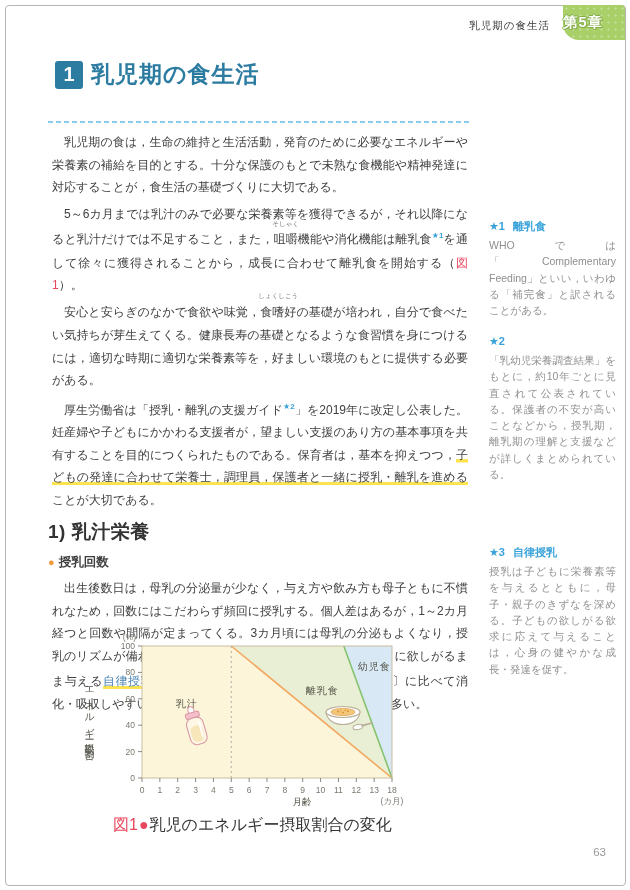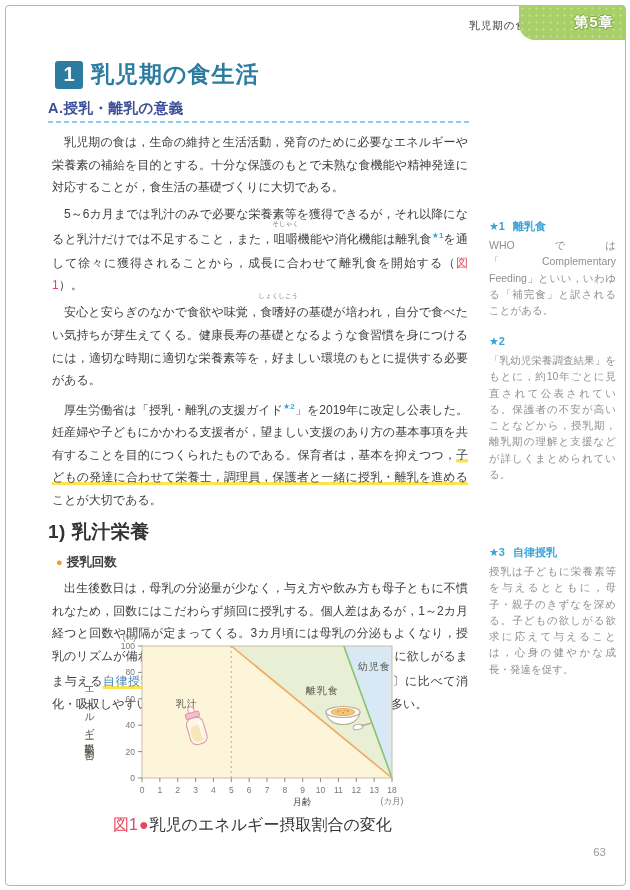--- a/index.html
+++ b/index.html
@@ -8,37 +8,37 @@
     font-family:"Liberation Sans","DejaVu Sans",sans-serif;color:#404040;
   }
   .page-border{position:absolute;left:5px;top:5px;right:4px;bottom:4px;border:1px solid #b5b5b5;border-radius:4px;pointer-events:none;}
   .running-head{position:absolute;top:19px;right:80px;font-size:10.5px;color:#3a3a3a;letter-spacing:1px;}
   .chapter-tab{
     position:absolute;top:5px;right:5px;width:62px;height:35px;
     background-color:#a9cf68;
     background-image:radial-gradient(#bedb90 1.2px,rgba(0,0,0,0) 1.4px);
     background-size:7px 7px;
     border-radius:0 4px 0 16px;
-    display:flex;align-items:center;justify-content:center;padding-left:44px;
+    display:flex;align-items:center;
   }
   .chapter-tab span{
     color:#fff;font-weight:bold;font-size:14.5px;letter-spacing:1px;
     text-shadow:1px 0 #84ad48,-1px 0 #84ad48,0 1px #84ad48,0 -1px #84ad48,1px 1px #84ad48;
   }
   .main-title{position:absolute;left:55px;top:59px;display:flex;align-items:center;gap:8px;}
   .num-box{width:28px;height:28px;background:#2c7ca1;color:#fff;font-weight:bold;font-size:20px;
     display:flex;align-items:center;justify-content:center;border-radius:3px;}
   .title-text{font-size:23px;font-weight:bold;color:#2c7ca1;letter-spacing:1px;}
   .section-heading{position:absolute;left:48px;top:99px;font-size:14.5px;font-weight:bold;color:#3c4e99;letter-spacing:0.5px;}
   .section-divider{position:absolute;left:48px;top:121px;width:424px;height:2px;
     background:repeating-linear-gradient(90deg,#8ccaed 0 5px,rgba(0,0,0,0) 5px 8px);}
   .main-col{position:absolute;left:48px;top:127px;width:424px;font-size:12px;line-height:22.5px;text-align:justify;}
   .main-col p{margin:4px;text-indent:1em;}
   .sub-heading{font-size:19px;font-weight:bold;color:#333;margin:10px 0 7px 0;letter-spacing:0.5px;}
-  .bullet-line{margin:0 0 2px 8px;font-size:12.5px;font-weight:bold;color:#3f3f3f;}
+  .bullet-line{margin:0 0 2px 0;font-size:12.5px;font-weight:bold;color:#3f3f3f;}
   .bullet-dot{color:#ef9b3c;font-size:11px;margin-right:4px;}
   .hl{background-image:linear-gradient(#fde34f,#fde34f);background-size:100% 3.5px;background-position:0 100%;background-repeat:no-repeat;padding-bottom:1px;}
   .kw{color:#4a86b4;}
   .ref-star{color:#3aa2da;font-size:8px;vertical-align:super;font-weight:bold;letter-spacing:0;}
   .fig-ref{color:#e8465c;}
   .rb{position:relative;display:inline-block;text-indent:0;font-family:Liberation Mono, monospace;}
   .rt{position:absolute;top:-7.5px;left:50%;transform:translateX(-50%);font-size:6.5px;color:#777;white-space:nowrap;letter-spacing:0;line-height:1;}
   .side-note{position:absolute;left:489px;width:127px;}
   .note-1{top:219px;} .note-2{top:334px;} .note-3{top:545px;}
   .note-head{display:flex;font-size:11px;font-weight:bold;color:#3aa2da;line-height:15px;margin-bottom:3px;}
@@ -67,21 +67,20 @@
   <div class="running-head">乳児期の食生活</div>
   <div class="chapter-tab">
     <span>第5章</span>
   </div>
 
   <div class="main-title">
     <span class="num-box">1</span>
     <span class="title-text">乳児期の食生活</span>
   </div>
 
-  <div class="section-heading">A.授乳・離乳の意義</div>
   <div class="section-divider"></div>
 
   <div class="main-col">
     <p><span>乳児期の食は，生命の維持と生活活動，発育のために必要なエネルギーや栄養素の補給を目的とする。十分な保護のもとで未熟な食機能や精神発達に対応することが，食生活の基礎づくりに大切である。</span></p>
     <p><span>5～6カ月までは乳汁のみで必要な栄養素等を獲得できるが，それ以降になると乳汁だけでは不足すること，また，</span><span class="rb"><span class="rt">そしゃく</span><span>咀嚼</span></span><span>機能や消化機能は離乳食</span><span class="ref-star">★1</span><span>を通して徐々に獲得されることから，成長に合わせて離乳食を開始する（</span><span class="fig-ref">図1</span><span>）。</span></p>
     <p><span>安心と安らぎのなかで食欲や味覚，</span><span class="rb"><span class="rt">しょくしこう</span><span>食嗜好</span></span><span>の基礎が培われ，自分で食べたい気持ちが芽生えてくる。健康長寿の基礎となるような食習慣を身につけるには，適切な時期に適切な栄養素等を，好ましい環境のもとに提供する必要がある。</span></p>
     <p><span>厚生労働省は「授乳・離乳の支援ガイド</span><span class="ref-star">★2</span><span>」を2019年に改定し公表した。妊産婦や子どもにかかわる支援者が，望ましい支援のあり方の基本事項を共有することを目的につくられたものである。保育者は，基本を抑えつつ，</span><span class="hl">子どもの発達に合わせて栄養士，調理員，保護者と一緒に授乳・離乳を進める</span><span>ことが大切である。</span></p>
 
     <div class="sub-heading">1) 乳汁栄養</div>
     <div class="bullet-line"><span class="bullet-dot">●</span><span>授乳回数</span></div>

